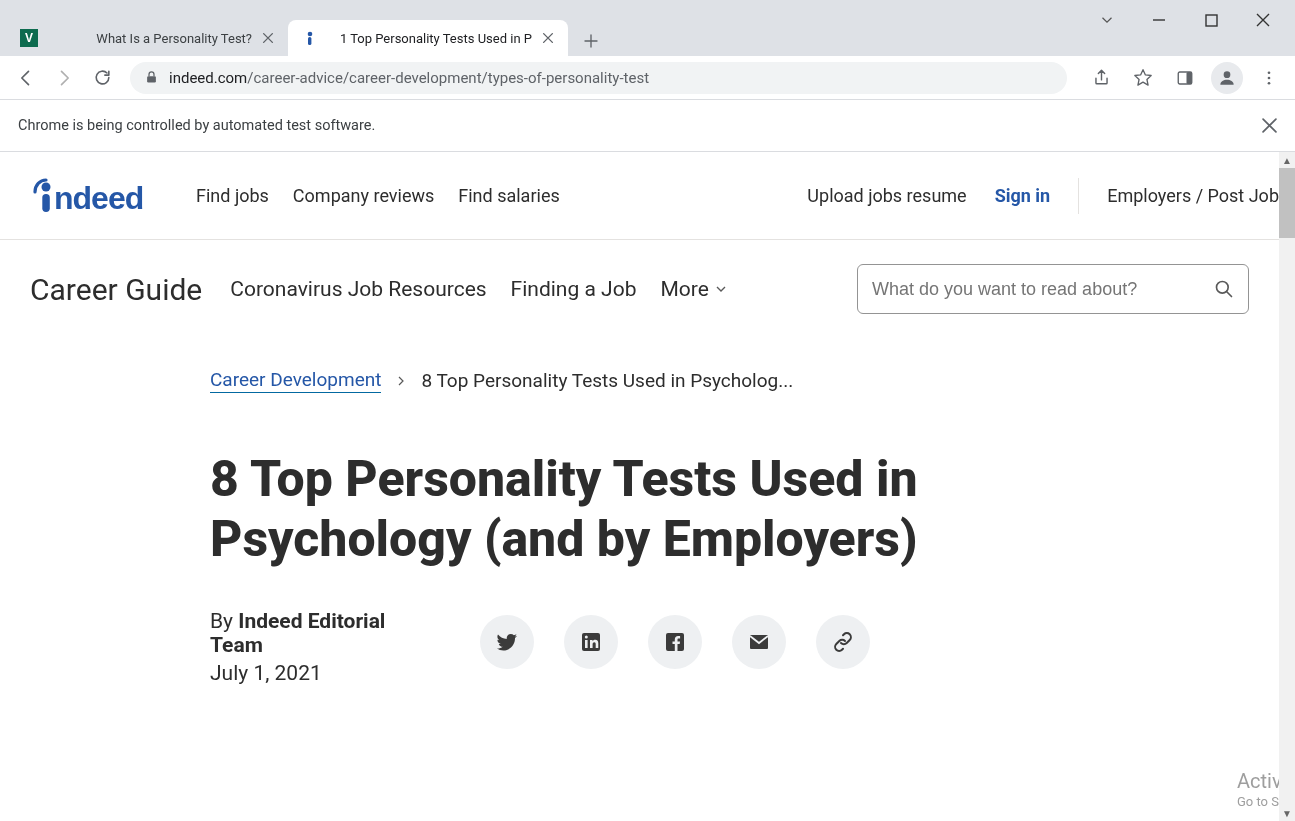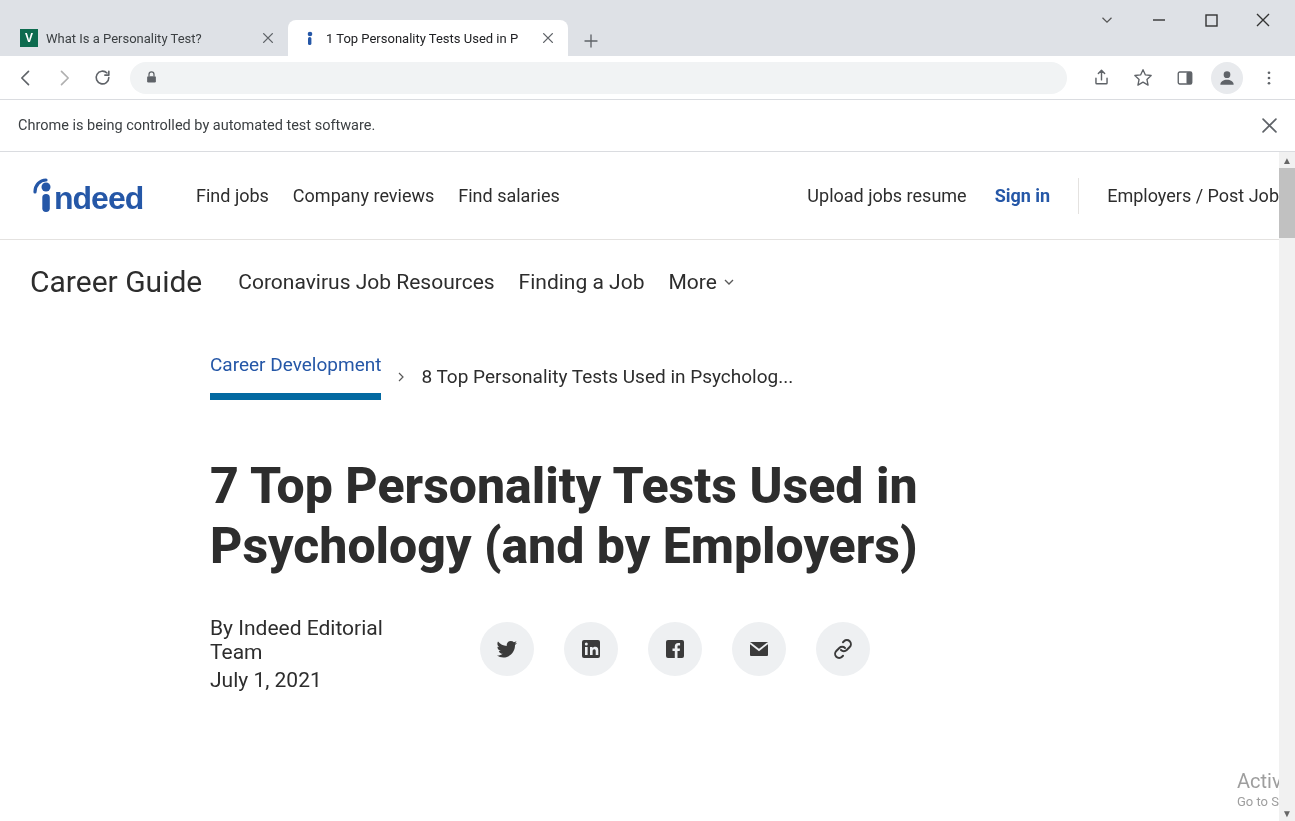--- a/index.html
+++ b/index.html
@@ -6,21 +6,21 @@
 html, body { width: 1295px; height: 821px; font-family: -apple-system, BlinkMacSystemFont, "Segoe UI", Roboto, Arial, sans-serif; overflow: hidden; background: #fff; }
 
 .chrome-top { background: #dee1e6; }
 .window-controls { display: flex; justify-content: flex-end; align-items: center; height: 12px; padding-right: 12px; background: #dee1e6; }
 .tab-strip { display: flex; align-items: flex-end; height: 44px; background: #dee1e6; padding-left: 8px; position: relative; }
 .win-ctrl-area { position: absolute; right: 0; top: -6px; display:flex; align-items:center; gap: 24px; padding-right: 18px;}
 .win-btn { width: 28px; height: 28px; display:flex; align-items:center; justify-content:center; color:#333; }
 .tab { display: flex; align-items: center; height: 36px; padding: 0 12px; border-radius: 8px 8px 0 0; min-width: 280px; max-width: 300px; gap: 8px; position: relative; }
 .tab.inactive { background: transparent; color: #3c4043; }
 .tab.active { background: #fff; color: #202124; }
-.tab-title { font-size: 13px; white-space: nowrap; overflow: hidden; text-overflow: ellipsis; flex: 1; }
+.tab-title { font-size: 13px; white-space: nowrap; overflow: hidden; text-overflow: ellipsis; flex: 1; text-align: right; }
 .tab-favicon { width: 18px; height: 18px; flex-shrink: 0; display:flex; align-items:center; justify-content:center; }
 .tab-close { width: 16px; height: 16px; flex-shrink: 0; display:flex; align-items:center; justify-content:center; color:#5f6368; }
 .new-tab { width: 30px; height: 30px; display:flex; align-items:center; justify-content:center; margin-left:8px; }
 .toolbar { display:flex; align-items:center; height: 44px; background:#fff; border-bottom:1px solid #dadce0; padding: 0 10px; gap: 6px; }
 .tool-btn { width: 32px; height: 32px; display:flex; align-items:center; justify-content:center; color:#5f6368; border-radius:50%; }
 .tool-btn.disabled { color:#b0b0b0; }
 .addr { flex:1; display:flex; align-items:center; height:32px; background:#f1f3f4; border-radius:16px; padding: 0 14px; gap:10px; color:#202124; font-size:15px; margin: 0 6px;}
 .addr-text { white-space:nowrap; }
 .addr-text .dim { color:#5f6368; }
 .right-icons { display:flex; align-items:center; gap:10px; padding-left:6px;}
@@ -35,36 +35,36 @@
 .scroll-arrow.down{ bottom:0; right:0;}
 
 .site { padding-right:16px; }
 .site-header { display:flex; align-items:center; height:88px; border-bottom:1px solid #e4e2e0; padding: 0 0 0 30px;}
 .logo { color:#000000; font-weight:700; font-size:34px; display:flex; align-items:center; margin-right:28px; letter-spacing:-1px;}
 .nav-primary { display:flex; gap:24px; font-size:18px; color:#2d2d2d; }
 .nav-primary span { cursor:pointer; }
 .nav-right { margin-left:auto; display:flex; align-items:center; gap:28px; font-size:18px; color:#2d2d2d;}
 .nav-right .signin { color:#2557a7; font-weight:700; }
 .nav-right .divider { width:1px; height:36px; background:#e4e2e0; }
-.subheader { display:flex; align-items:center; padding: 24px 30px 8px 30px; gap:32px; }
+.subheader { display:flex; align-items:center; padding: 24px 30px 8px 30px; gap:24px; }
 .cg-title { font-size:30px; color:#2d2d2d; font-weight:400; margin-right:4px;}
 .subnav { display:flex; gap:24px; font-size:21px; color:#2d2d2d; align-items:center;}
 .more { display:flex; align-items:center; gap:4px;}
 .search-box { margin-left:auto; width:392px; height:50px; border:1px solid #949494; border-radius:6px; display:flex; align-items:center; padding:0 14px; gap:10px;}
 .search-box input { border:none; outline:none; font-size:18px; flex:1; color:#666; background:transparent;}
 .search-box .sicon { color:#595959; }
 
 .article { max-width: 860px; margin: 46px 0 0 210px; }
 .breadcrumb { display:flex; align-items:center; gap:14px; font-size:19px; color:#2d2d2d; margin-bottom: 56px;}
-.breadcrumb .bc-link { color:#2557a7; border-bottom:7px solid #0369a1; padding-bottom:17px;}
+.breadcrumb .bc-link { color:#2557a7; border-bottom:1px solid #0369a1; padding-bottom:1px;}
 .breadcrumb .chev { color:#595959; }
 .article h1 { font-size:50px; font-weight:800; color:#2d2d2d; line-height:1.2; margin-bottom: 40px;}
 .meta-row { display:flex; align-items:flex-start; gap:60px;}
 .byline { font-size:21px; color:#2d2d2d; max-width:210px;}
-.byline .author { font-weight:400;text-align:right; }
+.byline .author { font-weight:700;text-align:right; }
 .byline .date { margin-top:4px; font-weight:400;}
 .share { display:flex; gap:30px; align-items:center; margin-top:6px;}
 .share-btn { width:54px; height:54px; border-radius:50%; background:#eef0f2; display:flex; align-items:center; justify-content:center; color:#3b3b3b;}
 .share-btn svg { width:24px; height:24px; }
 
 .activate { position:absolute; right:0; bottom:10px; text-align:left; color:#9e9e9e; font-size:20px; padding-right:0; line-height:1.3; overflow:hidden; white-space:nowrap; width:58px;}
 .activate .sm{ font-size:13px;}
 svg { display:block; }
 </style>
 </head>
@@ -149,20 +149,21 @@
         <path d="M20 4v5h-5" fill="none" stroke="#5f6368" stroke-width="2" stroke-linecap="round" stroke-linejoin="round"></path>
       </svg>
     </span>
   <div class="addr">
     <span>
         <svg width="15" height="15" viewBox="0 0 24 24">
           <rect x="5" y="10" width="14" height="10" rx="2" fill="#5f6368"></rect>
           <path d="M8 10V7a4 4 0 0 1 8 0v3" fill="none" stroke="#5f6368" stroke-width="2"></path>
         </svg>
       </span>
+    <span class="addr-text"><span>indeed.com</span><span class="dim">/career-advice/career-development/types-of-personality-test</span></span>
   </div>
   <div class="right-icons">
     <span class="tool-btn">
         <svg width="19" height="19" viewBox="0 0 24 24">
           <path d="M12 3v12M12 3l-4 4M12 3l4 4" fill="none" stroke="#5f6368" stroke-width="1.8" stroke-linecap="round" stroke-linejoin="round"></path>
           <path d="M5 13v6a1 1 0 0 0 1 1h12a1 1 0 0 0 1-1v-6" fill="none" stroke="#5f6368" stroke-width="1.8" stroke-linecap="round"></path>
         </svg>
       </span>
     <span class="tool-btn">
         <svg width="20" height="20" viewBox="0 0 24 24">
@@ -229,33 +230,42 @@
       <div class="subnav">
         <span>Coronavirus Job Resources</span>
         <span>Finding a Job</span>
         <span class="more">
           <span>More</span>
           <svg width="16" height="16" viewBox="0 0 24 24">
               <path d="M6 9l6 6 6-6" fill="none" stroke="#595959" stroke-width="2"></path>
             </svg>
         </span>
       </div>
+      <div class="search-box">
+        <input type="text" placeholder="What do you want to read about?" style="">
+        <span class="sicon">
+            <svg width="20" height="20" viewBox="0 0 24 24">
+              <circle cx="10" cy="10" r="7" fill="none" stroke="#595959" stroke-width="2"></circle>
+              <path d="M15 15l6 6" stroke="#595959" stroke-width="2" stroke-linecap="round"></path>
+            </svg>
+          </span>
+      </div>
     </div>
 
     <div class="article">
       <div class="breadcrumb">
         <span class="bc-link">Career Development</span>
         <span class="chev">
             <svg width="12" height="12" viewBox="0 0 24 24">
               <path d="M8 4l8 8-8 8" fill="none" stroke="#595959" stroke-width="2.4"></path>
             </svg>
           </span>
         <span>8 Top Personality Tests Used in Psycholog...</span>
       </div>
-      <h1>7 Top Personality Tests Used in Psychology (and by Employers)</h1>
+      <h1>8 Top Personality Tests Used in Psychology (and by Employers)</h1>
       <div class="meta-row">
         <div class="byline">
           <div><span>By </span><span class="author">Indeed Editorial Team</span></div>
           <div class="date">July 1, 2021</div>
         </div>
         <div class="share">
           <span class="share-btn">
               <svg viewBox="0 0 24 24">
                 <path fill="#3b3b3b" d="M22 5.8c-.7.3-1.5.6-2.3.7.8-.5 1.5-1.3 1.8-2.3-.8.5-1.7.8-2.6 1C18 4.4 17 4 15.8 4c-2.3 0-4.1 1.9-4.1 4.2 0 .3 0 .6.1.9C8.3 8.9 5.1 7.2 3 4.6c-.4.6-.6 1.3-.6 2.1 0 1.5.7 2.7 1.9 3.5-.7 0-1.3-.2-1.9-.5v.1c0 2 1.4 3.7 3.3 4.1-.3.1-.7.1-1.1.1-.3 0-.5 0-.8-.1.5 1.7 2.1 2.9 3.9 2.9-1.4 1.1-3.2 1.8-5.2 1.8H2c1.8 1.2 4 1.9 6.3 1.9 7.5 0 11.7-6.4 11.7-11.9v-.5c.8-.6 1.5-1.3 2-2.3z"></path>
               </svg>

